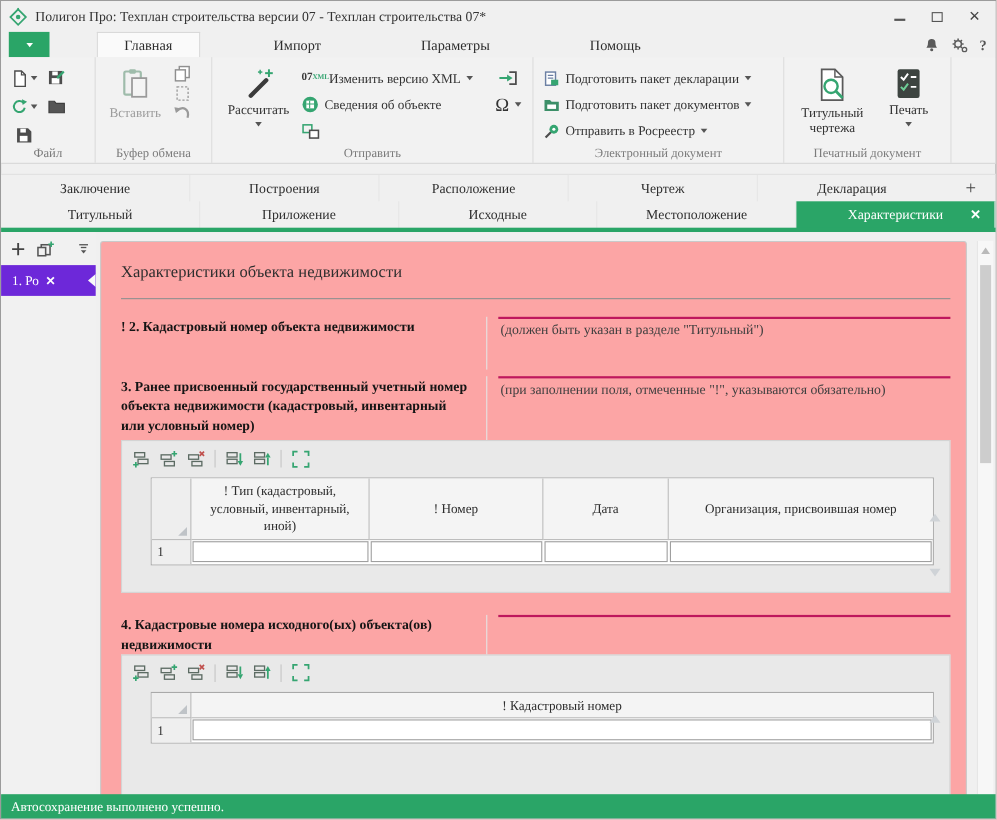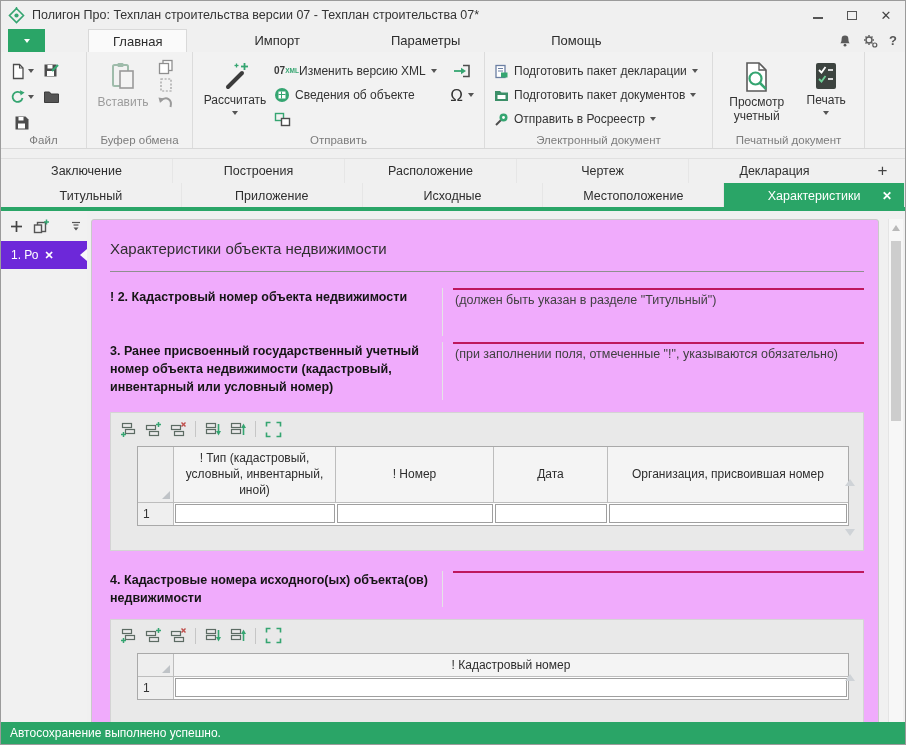--- a/index.html
+++ b/index.html
@@ -1,18 +1,18 @@
 <!DOCTYPE html>
 <html><head>
 <meta charset="utf-8">
 <style>
   * { box-sizing: border-box; margin:0; padding:0; }
   html,body { width:906px; height:745px; }
   body { font-family:"Liberation Sans", sans-serif; position:relative; background:#f0f0f0; overflow:hidden; }
-  .window { position:absolute; inset:0; border:1px solid #9b9b9b; background:#f0f0f0; }
+  .window { position:absolute; inset:0; border:1px solid #9b9b9b; background:#f0f0f0;font-family:Liberation Serif, serif; }
 
   
   .titlebar { position:absolute; top:0; left:0; right:0; height:28px; display:flex; align-items:center; padding-left:7px; background:#f0f0f0; }
   .appicon { width:17px; height:17px; margin-right:7px; }
   .title { font-size:12.5px; color:#333; }
   .winctrls { position:absolute; right:2px; top:0; height:28px; display:flex; }
   .wbtn { width:34px; height:28px; display:flex; align-items:center; justify-content:center; color:#444; font-size:13px; cursor:default; }
   .min-glyph { width:10px; height:0; border-bottom:2px solid #555; display:block; margin-top:6px; }
   .max-glyph { width:10px; height:9px; border:1.4px solid #555; display:block; }
 
@@ -56,30 +56,30 @@
 
   
   .main { position:absolute; top:210px; left:0; right:0; bottom:22px; background:#f0f0f0; }
   .sidebar { position:absolute; left:0; top:0; bottom:0; width:86px; background:#f1f1f1; }
   .sbtoolbar { height:30px; display:flex; align-items:center; gap:10px; padding:0 6px 0 9px; }
   .sbtoolbar .spacer { flex:1; }
   .sbitem { height:28px; background:#6d28d9; color:#fff; display:flex; align-items:center; font-size:12px; padding-left:10px; position:relative; overflow:hidden; }
   .sbitem .sbclose { margin-left:6px; font-weight:bold; font-size:11px; }
   .sbpointer { position:absolute; right:0; top:50%; transform:translateY(-50%); width:0; height:0; border-top:6px solid transparent; border-bottom:6px solid transparent; border-right:7px solid #f9f9f9; }
 
-  .card { position:absolute; left:90px; right:26px; top:8px; bottom:-4px; background:#f0abfc; border:1px solid #c9c9c9; border-radius:3px; padding:0 14px 0 18px; overflow:hidden; }
+  .card { position:absolute; left:90px; right:26px; top:8px; bottom:-4px; background:#fca5a5; border:1px solid #c9c9c9; border-radius:3px; padding:0 14px 0 18px; overflow:hidden; }
   .cardtitle { padding-top:20px; font-size:15px; color:#2f2f2f; }
   .titleline { border:none; border-top:1px solid #8f8f8f; margin-top:14px; }
   .fieldrow { display:flex; margin-top:16px; }
   .fieldlabel { width:332px; flex:0 0 332px; font-weight:bold; font-size:12.5px; color:#151515; line-height:1.45; padding-right:14px; }
   .fieldinput { flex:1; border-left:1px solid #e4e4e4; padding-left:10px; }
   .inputline { border-top:2px solid #be185d; padding:3px 2px 0 2px; color:#3f3f3f; font-size:12.5px; }
   .h55 { min-height:48px; } .h60 { min-height:58px; } .h30 { min-height:30px; }
 
-  .panel { background:#e9e9e9; border:1px solid #d4d4d4; margin-top:12px; padding:5px 8px 10px 6px; position:relative; }
+  .panel { background:#e9e9e9; border:1px solid #d4d4d4; padding:5px 8px 10px 6px; position:relative; }
   .ptoolbar { display:flex; align-items:center; height:22px; gap:3px; }
   .psep { width:1px; height:16px; background:#c6c6c6; margin:0 3px; }
   .tbtn { width:22px; height:20px; display:flex; align-items:center; justify-content:center; }
   .gtable { margin:6px 6px 0 20px; border:1px solid #a9a9a9; background:#fff; position:relative; }
   .ghead { display:flex; background:#f4f4f4; }
   .gcell { border-right:1px solid #bdbdbd; border-bottom:1px solid #bdbdbd; display:flex; align-items:center; justify-content:center; text-align:center; font-size:12px; color:#2d2d2d; padding:3px 6px; line-height:1.35; }
   .gcorner { flex:0 0 36px; position:relative; background:#eeeeee; }
   .corner-tri { position:absolute; right:3px; bottom:3px; width:0; height:0; border-left:8px solid transparent; border-bottom:8px solid #bfc3c7; }
   .grow { display:flex; }
   .gnum { flex:0 0 36px; background:#efefef; border-right:1px solid #bdbdbd; font-size:12px; color:#333; display:flex; align-items:center; padding-left:5px; }
@@ -338,21 +338,21 @@
 
     <div class="rgroup" style="width:152px;">
       <div style="display:flex;">
         <div class="bigbtn" style="width:76px;">
           <svg width="30" height="32" viewBox="0 0 30 32">
             <path d="M5 2h12l7 7v21H5z" fill="#fff" stroke="#5a5a5a" stroke-width="1.6"></path>
             <path d="M17 2v7h7" fill="none" stroke="#5a5a5a" stroke-width="1.3"></path>
             <circle cx="13.5" cy="17.5" r="6" fill="none" stroke="#35a571" stroke-width="2.2"></circle>
             <line x1="18" y1="22" x2="24" y2="28" stroke="#35a571" stroke-width="2.6"></line>
           </svg>
-          <span style="width:66px;">Просмотр учетный</span>
+          <span style="width:66px;">Титульный чертежа</span>
         </div>
         <div class="bigbtn" style="width:64px;">
           <svg width="26" height="30" viewBox="0 0 26 30">
             <rect x="3" y="2" width="20" height="26" rx="2" fill="#3d4440"></rect>
             <polyline points="6,9 8.5,11.5 12.5,6" fill="none" stroke="#fff" stroke-width="1.8"></polyline>
             <polyline points="6,18 8.5,20.5 12.5,15" fill="none" stroke="#6fcf97" stroke-width="1.8"></polyline>
             <line x1="15" y1="9" x2="20" y2="9" stroke="#fff" stroke-width="1.6"></line>
             <line x1="15" y1="18" x2="20" y2="18" stroke="#fff" stroke-width="1.6"></line>
           </svg>
           <span>Печать</span>

